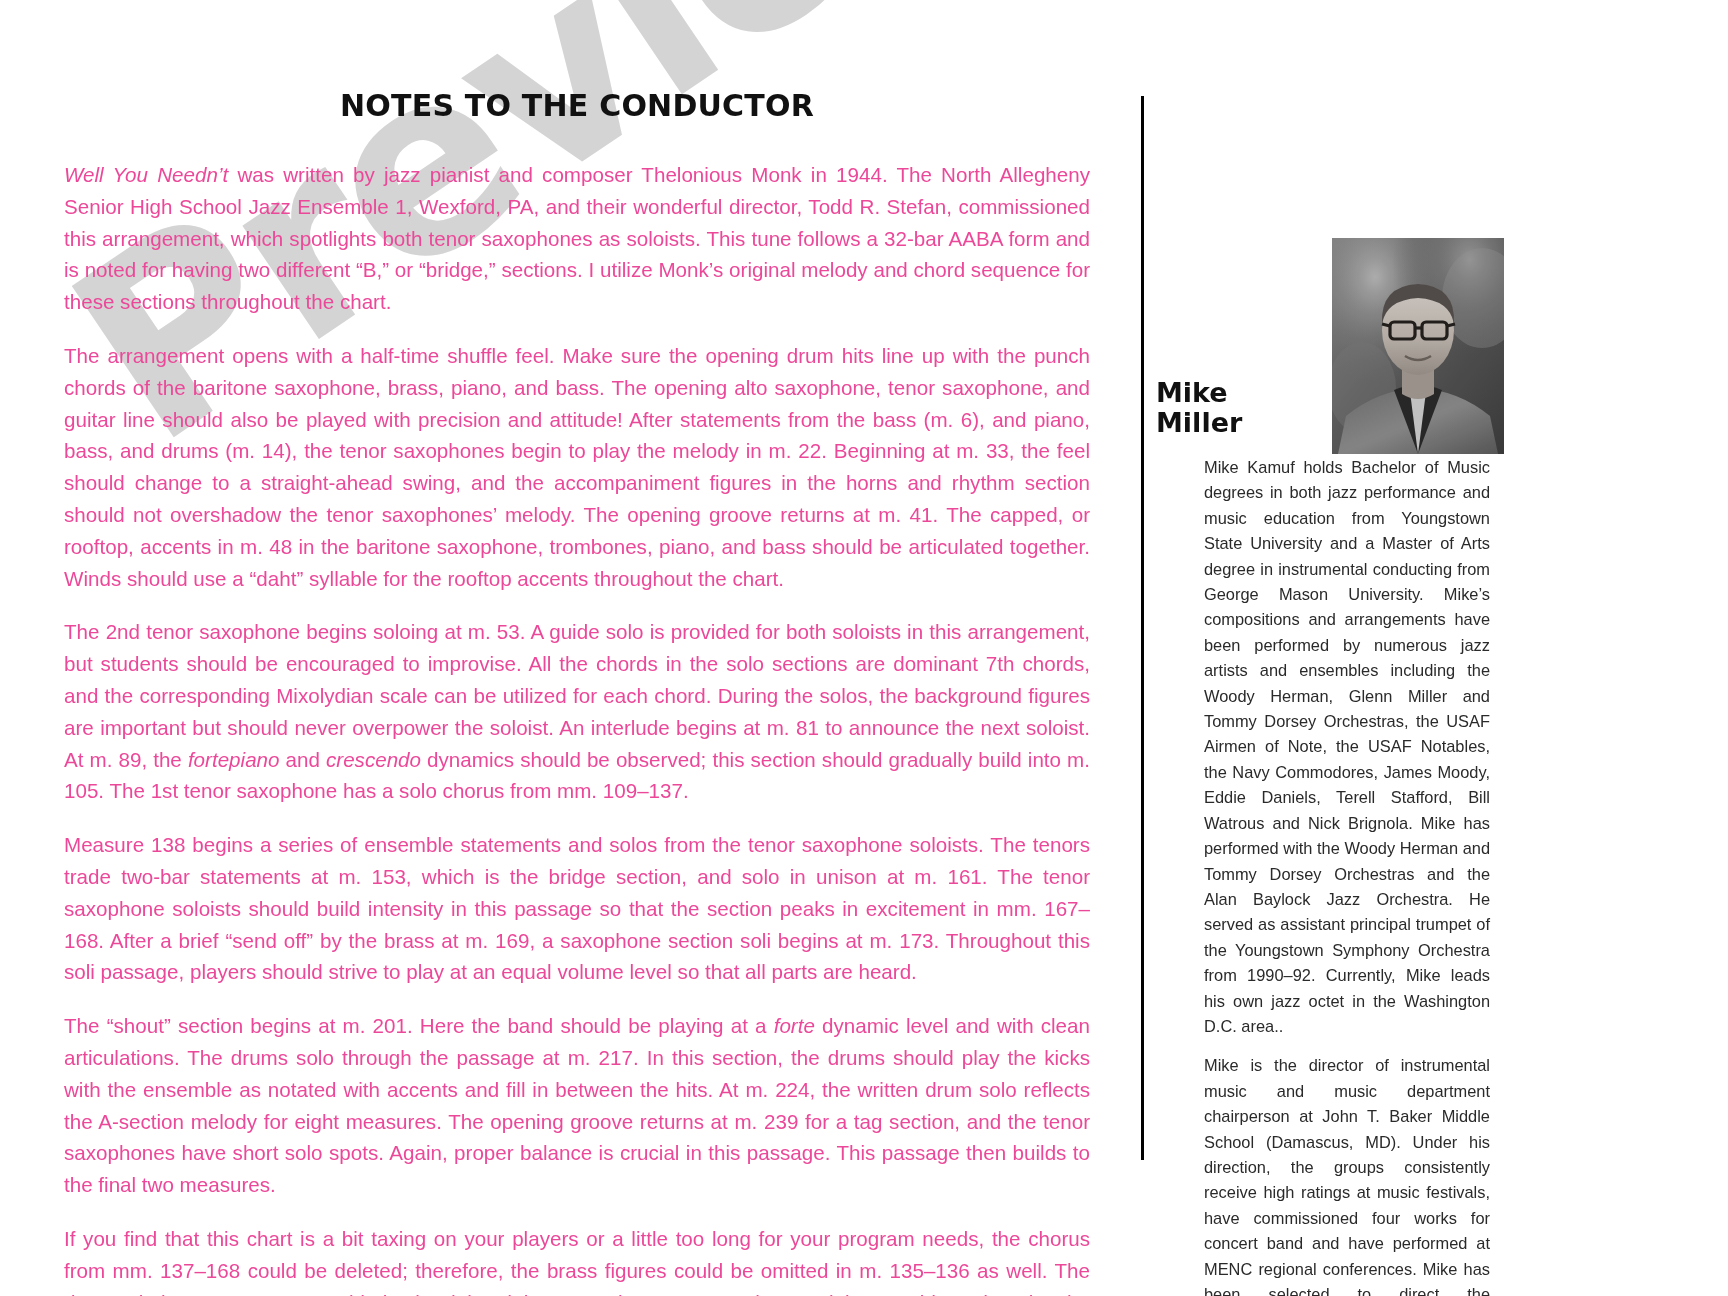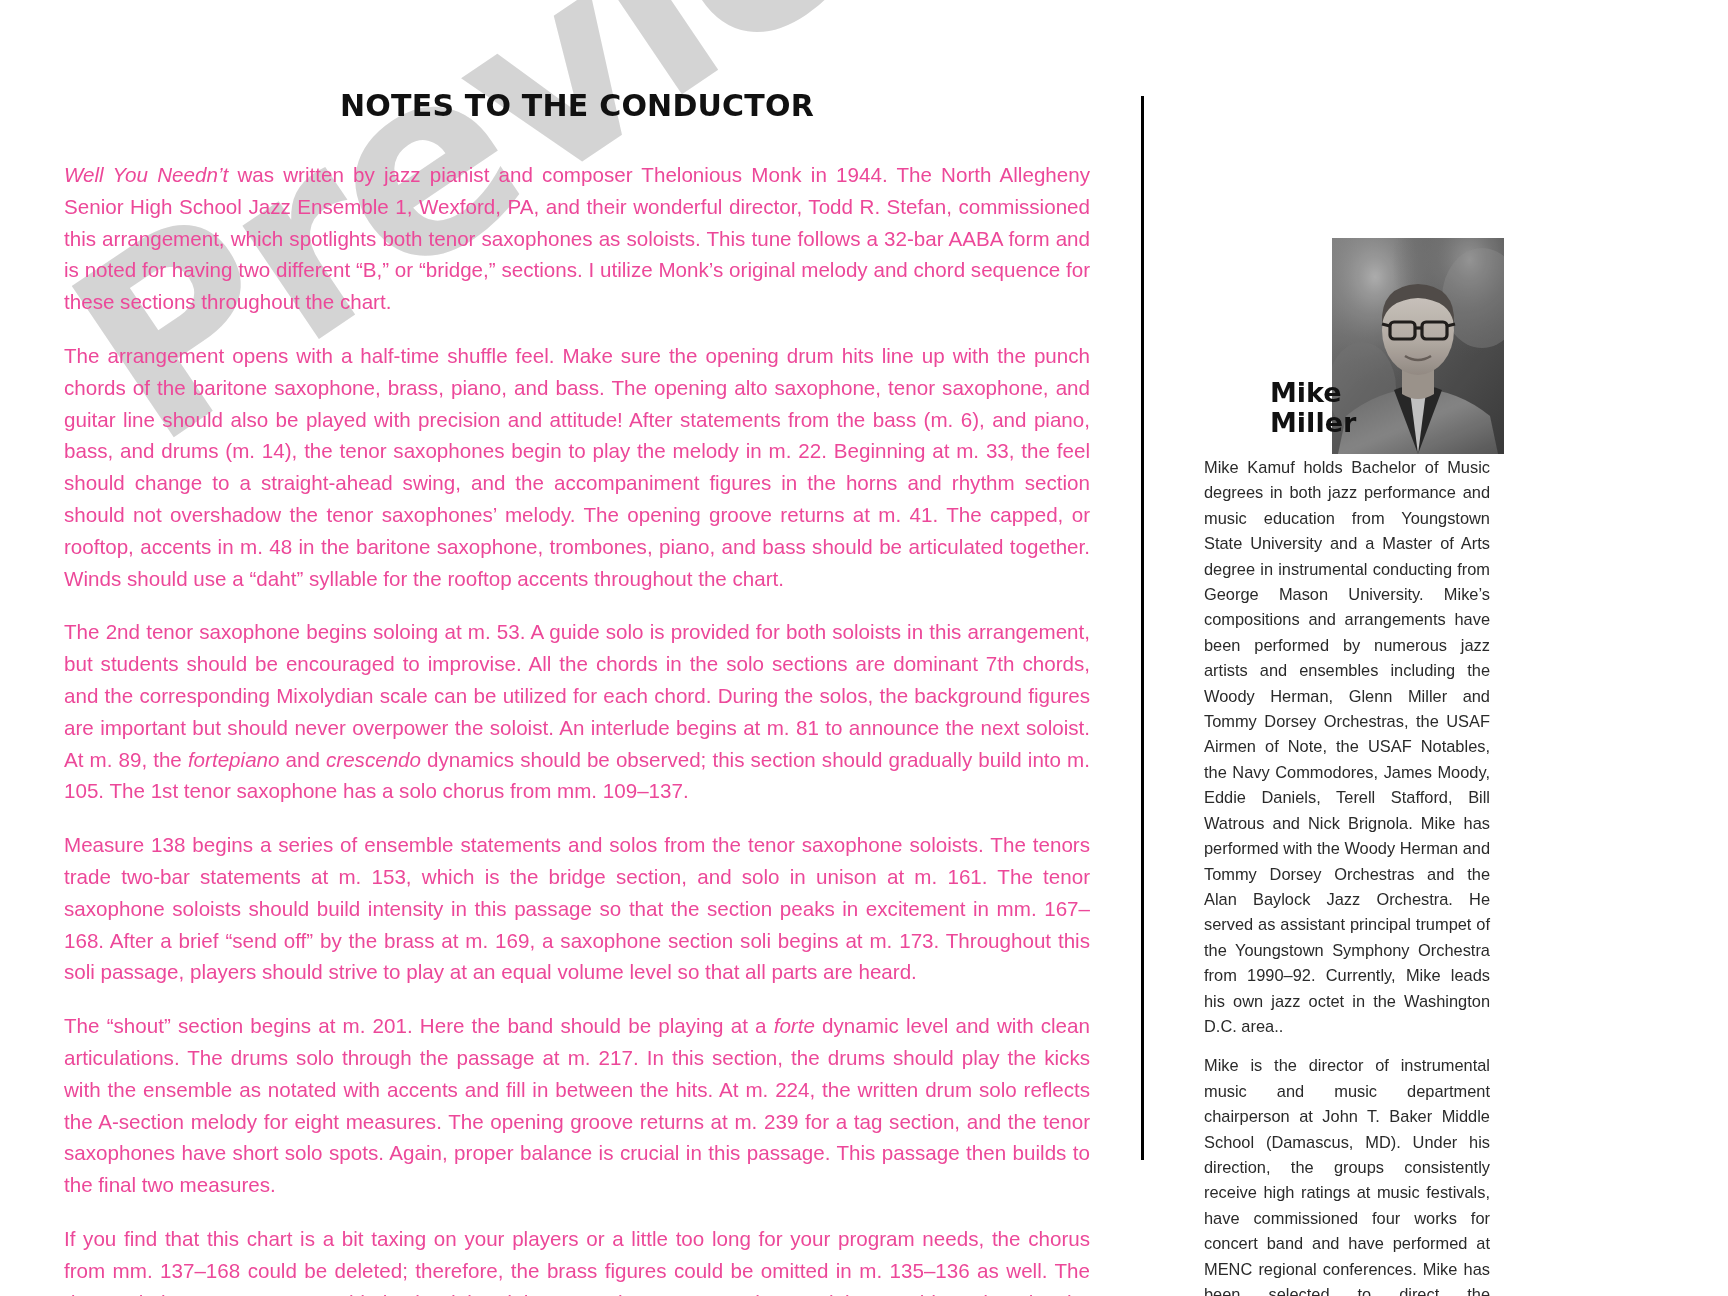--- a/index.html
+++ b/index.html
@@ -97,21 +97,21 @@
     top: 238px;
     width: 172px;
     height: 216px;
     overflow: hidden;
     background: #6e6e6e;
   }
   .photo-art { position: absolute; left:0; top:0; width:172px; height:216px; }
 
   .bio-name {
     position: absolute;
-    left: 1270px;
+    left: 1156px;
     top: 378px;
     width: 120px;
     font-family: "DejaVu Sans", sans-serif;
     font-weight: 700;
     font-size: 27px;
     line-height: 30px;
     color: #111;
   }
 
   .bio-body {

